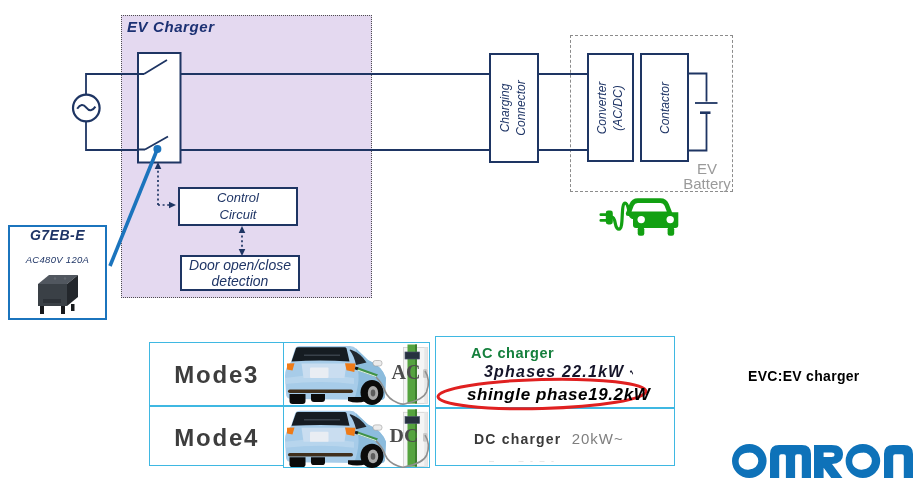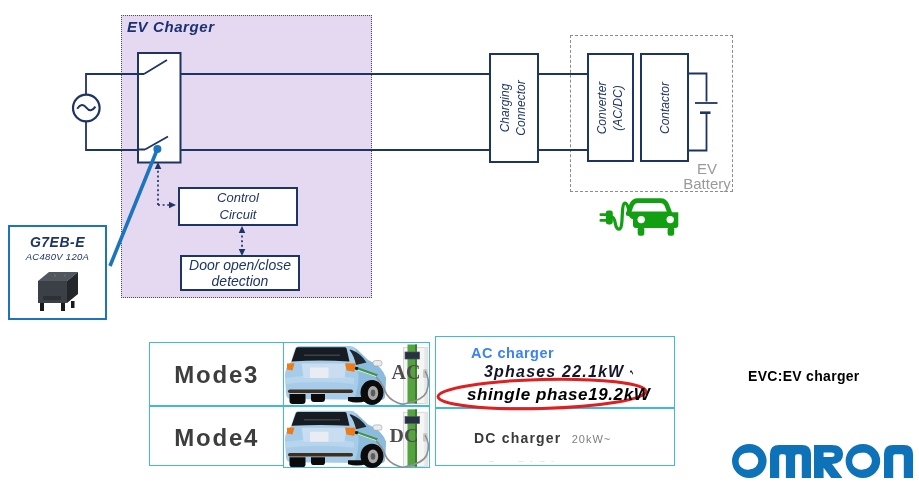--- a/index.html
+++ b/index.html
@@ -138,22 +138,22 @@
     <div class="vwrap hw" style="font-size:12px;line-height:1.3;">Converter<br>(AC/DC)</div>
   </div>
 
   <div class="abs nbox" style="left:640px;top:53px;width:45px;height:105px;">
     <div class="vwrap hw" style="font-size:12px;">Contactor</div>
   </div>
 
   <div class="abs" style="left:678px;top:161px;width:58px;text-align:center;color:#9a9a9a;font-size:15px;line-height:1.0;z-index:4;">EV<br>Battery</div>
 
   <div class="abs" style="left:8px;top:225px;width:95px;height:91px;border:2.5px solid #1b74bd;background:#fff;z-index:4;text-align:center;">
-    <div class="hw" style="font-size:14px;font-weight:bold;color:#1f3566;margin-top:7px;letter-spacing:.5px;">G7EB-E</div>
-    <div class="hw" style="font-size:9.5px;color:#1f3566;margin-top:1px;letter-spacing:.3px;">AC480V 120A</div>
+    <div class="hw" style="font-size:14px;font-weight:bold;color:#1f3566;letter-spacing:.5px;">G7EB-E</div>
+    <div class="hw" style="font-size:9.5px;color:#1f3566;margin-top:11px;letter-spacing:.3px;">AC480V 120A</div>
     <svg width="46" height="44" viewBox="0 0 46 44" style="margin-top:7px;">
       <polygon points="3,12 14,3 43,3 32,12" fill="#51575f"></polygon>
       <polygon points="32,12 43,3 43,25 32,34" fill="#23272c"></polygon>
       <rect x="3" y="12" width="29" height="22" fill="#3a4046"></rect>
       <rect x="5" y="34" width="4" height="8" fill="#17191c"></rect>
       <rect x="26" y="34" width="4" height="8" fill="#17191c"></rect>
       <rect x="36" y="32" width="3.5" height="7" fill="#17191c"></rect>
       <rect x="8" y="27" width="18" height="4" fill="#2c3137"></rect>
       <circle cx="20" cy="6.5" r="1.2" fill="#62686f"></circle>
       <circle cx="30" cy="6.5" r="1.2" fill="#62686f"></circle>
@@ -164,25 +164,25 @@
     <span style="font:bold 24px 'Liberation Sans',sans-serif;color:#3d3d3d;letter-spacing:1.8px;padding-top:3px;">Mode3</span>
   </div>
   <div class="abs cell ctr" style="left:149px;top:406px;width:135.5px;height:60px;">
     <span style="font:bold 24px 'Liberation Sans',sans-serif;color:#3d3d3d;letter-spacing:1.8px;padding-top:3px;">Mode4</span>
   </div>
   <div class="abs cell" style="left:283px;top:341.5px;width:147px;height:64px;"></div>
   <div class="abs cell" style="left:283px;top:406px;width:147px;height:61.5px;"></div>
   <div class="abs cell" style="left:434.5px;top:336px;width:240px;height:71.5px;"></div>
   <div class="abs cell" style="left:434.5px;top:407.5px;width:240px;height:58px;"></div>
 
-  <div class="abs" style="left:471px;top:345px;font:bold 14.5px 'Liberation Sans',sans-serif;color:#3b82f6;letter-spacing:.5px;z-index:3;">AC charger</div>
+  <div class="abs" style="left:471px;top:345px;font:bold 14.5px 'Liberation Sans',sans-serif;color:#15803d;letter-spacing:.5px;z-index:3;">AC charger</div>
   <div class="abs hw" style="left:484px;top:363px;font-size:16px;font-weight:bold;letter-spacing:1.2px;color:#15152a;z-index:3;">3phases 22.1kW<span style="display:inline-block;transform:translate(2px,-4px) rotate(-50deg);font-size:14px;font-weight:bold;">‚</span></div>
   <div class="abs hw" style="left:467px;top:385px;font-size:17px;font-weight:bold;letter-spacing:.6px;color:#000000;z-index:3;">shingle phase19.2kW</div>
 
-  <div class="abs" style="left:474px;top:430px;font:bold 14px 'Liberation Sans',sans-serif;color:#3a3a3a;letter-spacing:1.2px;z-index:3;">DC charger&nbsp; <span style="font-weight:normal;color:#7f7f7f;letter-spacing:1px;font-size:11px;">20kW~</span></div>
+  <div class="abs" style="left:474px;top:430px;font:bold 14px 'Liberation Sans',sans-serif;color:#3a3a3a;letter-spacing:1.2px;z-index:3;">DC charger&nbsp; <span style="font-weight:normal;color:#7f7f7f;letter-spacing:1px;font-size:15px;">20kW~</span></div>
   <div class="abs" style="left:489px;top:456px;color:#dcdcdc;font-size:9px;z-index:3;letter-spacing:2px;">– &nbsp;&nbsp;&nbsp;&nbsp;– - – -</div>
 
   <div class="abs" style="left:740px;top:368px;font:bold 14px 'Liberation Sans',sans-serif;color:#000;letter-spacing:.3px;z-index:3;margin-left:8px;">EVC:EV charger</div>
 
   <svg class="abs car1" width="152" height="66" viewBox="0 0 152 66" style="left:282px;top:340px;z-index:4;">
     <use href="#carsym"></use>
     <text x="109.5" y="38.5" font-family="Liberation Serif,serif" font-weight="bold" font-size="20" fill="#4c4c4c">AC</text>
   </svg>
   <svg class="abs car2" width="152" height="64" viewBox="0 0 152 66" preserveAspectRatio="none" style="left:282px;top:404.5px;z-index:4;">
     <use href="#carsym"></use>

